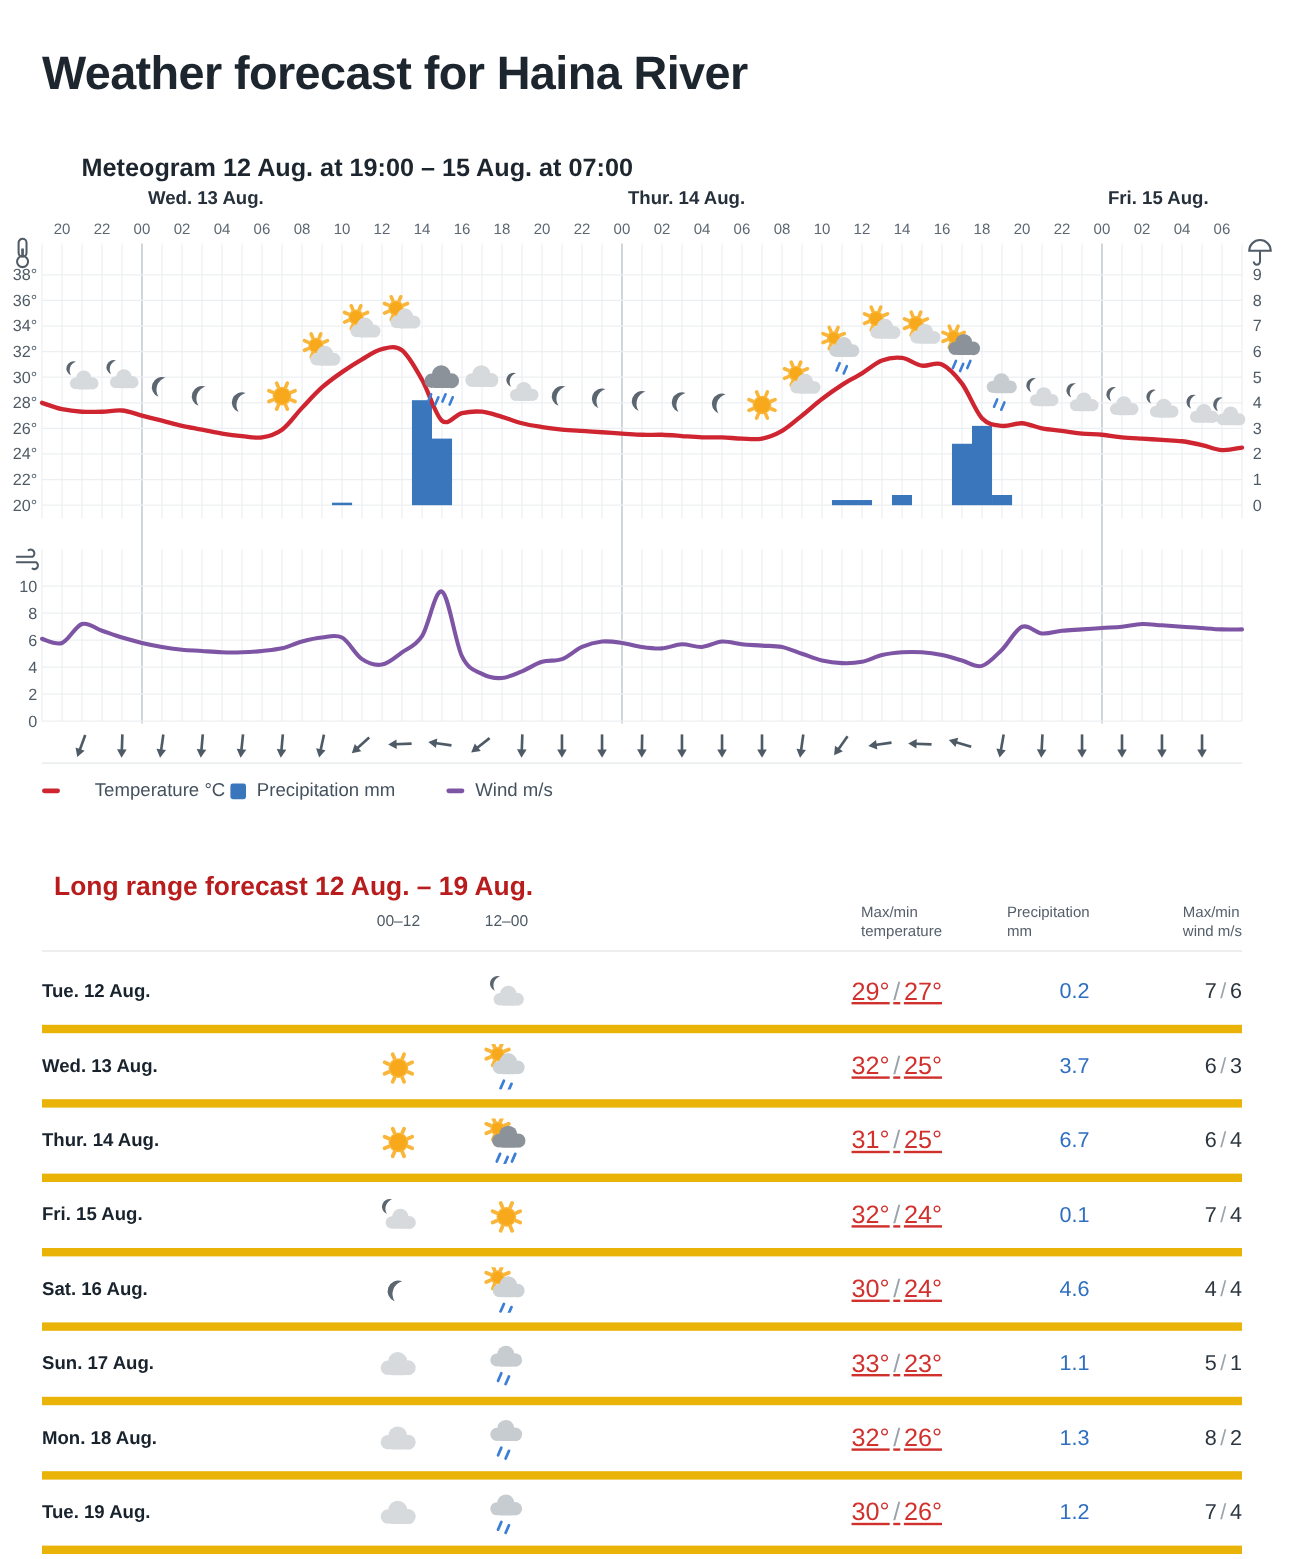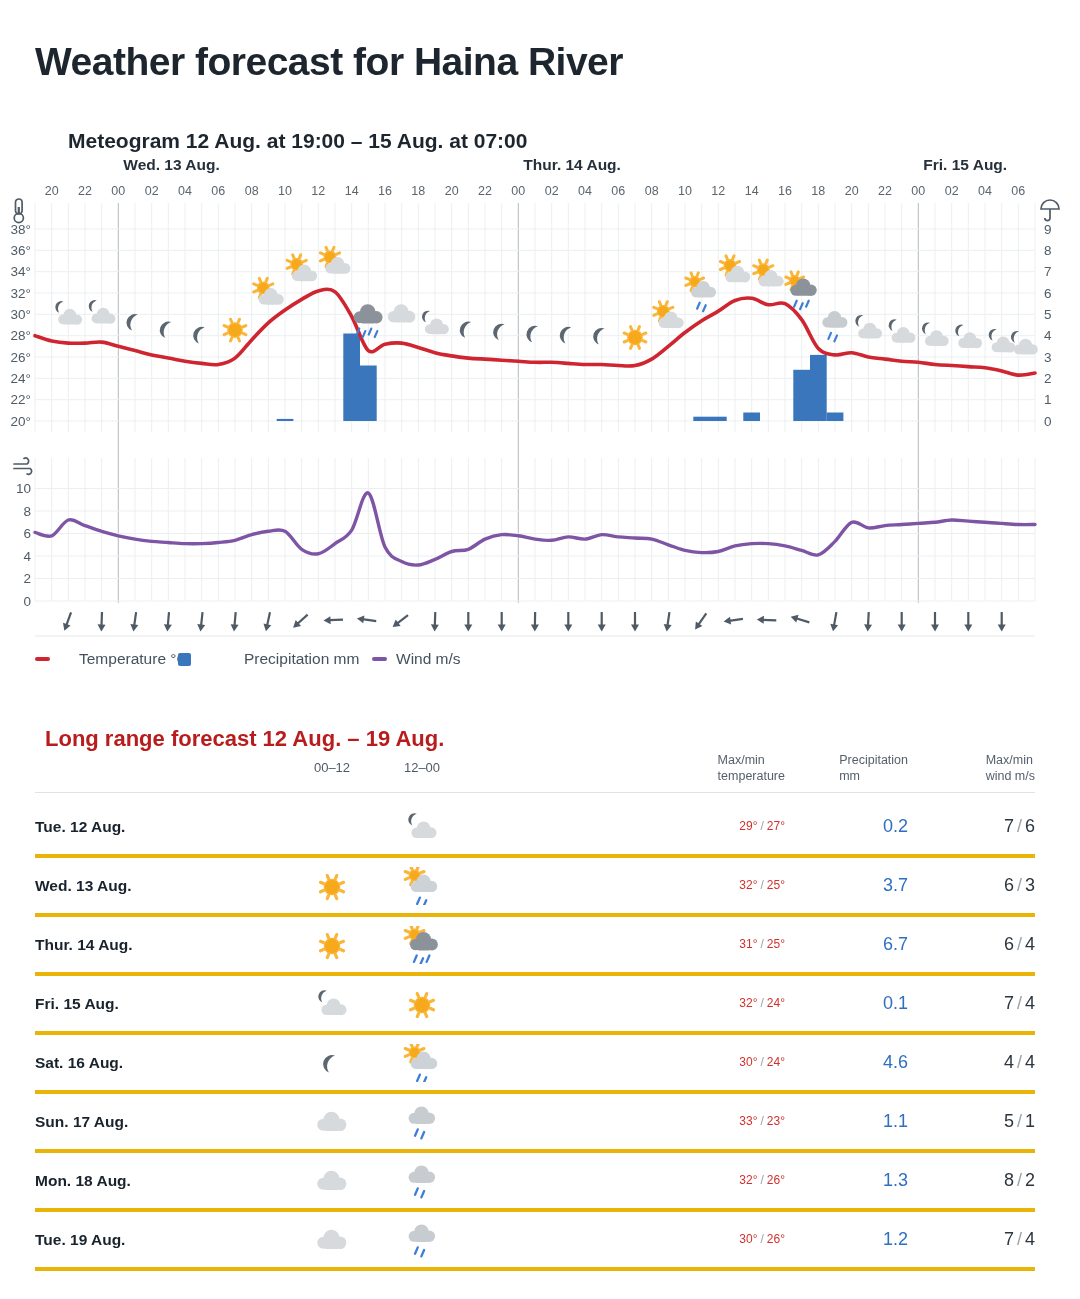--- a/index.html
+++ b/index.html
@@ -14,26 +14,26 @@
   .legend-item{position:absolute;top:649px;height:20px;display:flex;align-items:center;
                font-size:15.5px;color:#44525f;}
   .legend-chip-line{width:15px;height:4px;border-radius:2px;margin-right:9px;}
   .legend-chip-square{width:13px;height:13px;border-radius:2px;margin-right:9px;}
   
   #long-range-title{left:45px;top:708px;font-size:22px;font-weight:700;color:#b91c1c;}
   .lr-colhead{position:absolute;top:760px;font-size:13px;color:#4e5a66;width:70px;text-align:center;}
   .lr-righthead{position:absolute;top:752px;font-size:12.5px;line-height:16px;color:#555f6a;text-align:left;}
   #lr-sep-top{position:absolute;left:35px;top:792px;width:1000px;height:1px;background:#dfe3e6;}
   #lr-rows{position:absolute;left:35px;top:799px;width:1000px;}
-  .lr-row{position:relative;height:55px;border-bottom:4px solid #eab308;}
+  .lr-row{position:relative;height:55px;border-bottom:7px solid #eab308;}
   .lr-date{position:absolute;left:0;top:0;line-height:55px;font-size:15.5px;font-weight:700;color:#19232d;}
   .lr-icon{position:absolute;top:9px;width:38px;height:38px;}
   .lr-icon.c1{left:278px;}
   .lr-icon.c2{left:368px;}
-  .lr-temp{position:absolute;right:250px;top:0;line-height:55px;font-size:12px;color:#d0312d;}
+  .lr-temp{position:absolute;right:250px;top:0;line-height:55px;font-size:21px;color:#d0312d;text-decoration:underline;}
   .lr-precip{position:absolute;right:127px;top:0;line-height:55px;font-size:18px;color:#2f6fc1;}
   .lr-wind{position:absolute;right:0;top:0;line-height:55px;font-size:18px;color:#2c3640;}
   .slash{color:#9aa2aa;font-weight:400;padding:0 3px;}
 </style>
 </head>
 <body>
 
 <h1 class="abs" id="page-title">Weather forecast for Haina River</h1>
 
 <h2 class="abs" id="meteogram-title">Meteogram 12 Aug. at 19:00 – 15 Aug. at 07:00</h2>
@@ -689,21 +689,21 @@
         <line x1="0" y1="-8" x2="0" y2="6" stroke="#4e5a66" stroke-width="2.2"></line>
         <polygon points="0,11.5 -4,4.5 4,4.5" fill="#4e5a66"></polygon>
       </g>
     </g>
   </svg>
 
 <div class="legend-item" style="left:35px;gap:20px;">
   <span class="legend-chip-line" id="chip-0" style="background: rgb(206, 37, 48);"></span>
   <span>Temperature °C</span>
 </div>
-<div class="legend-item" style="left:178px;gap:44px;">
+<div class="legend-item" style="left:192px;">
   <span class="legend-chip-square" id="chip-1" style="background: rgb(58, 118, 188);"></span>
   <span>Precipitation mm</span>
 </div>
 <div class="legend-item" style="left:372px;">
   <span class="legend-chip-line" id="chip-2" style="background: rgb(126, 85, 165);"></span>
   <span>Wind m/s</span>
 </div>
 
 <h2 class="abs" id="long-range-title">Long range forecast 12 Aug. – 19 Aug.</h2>
 

